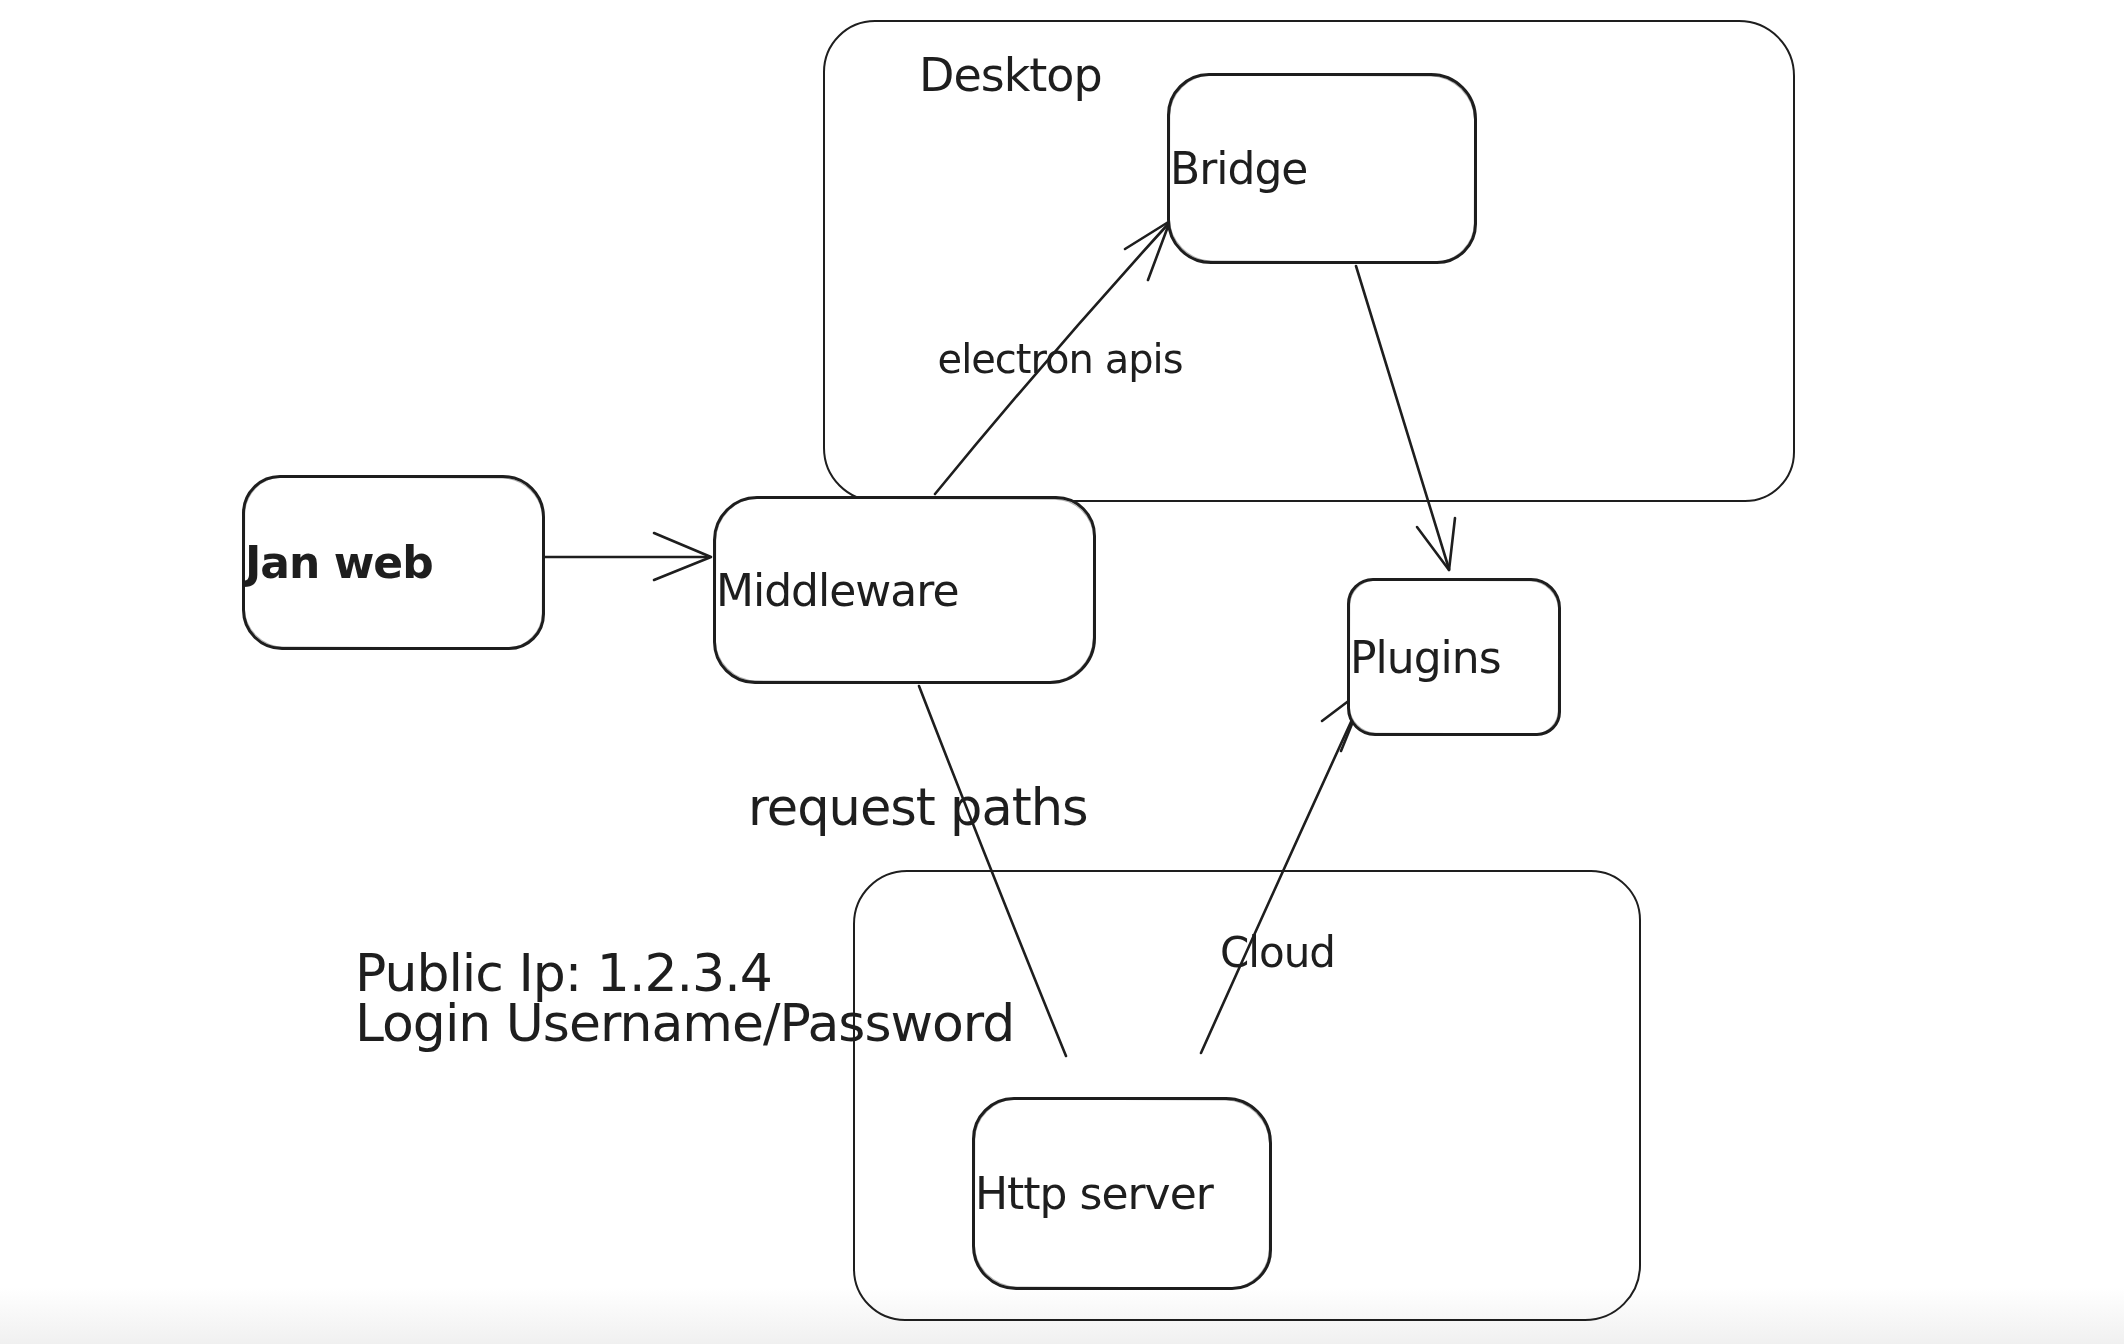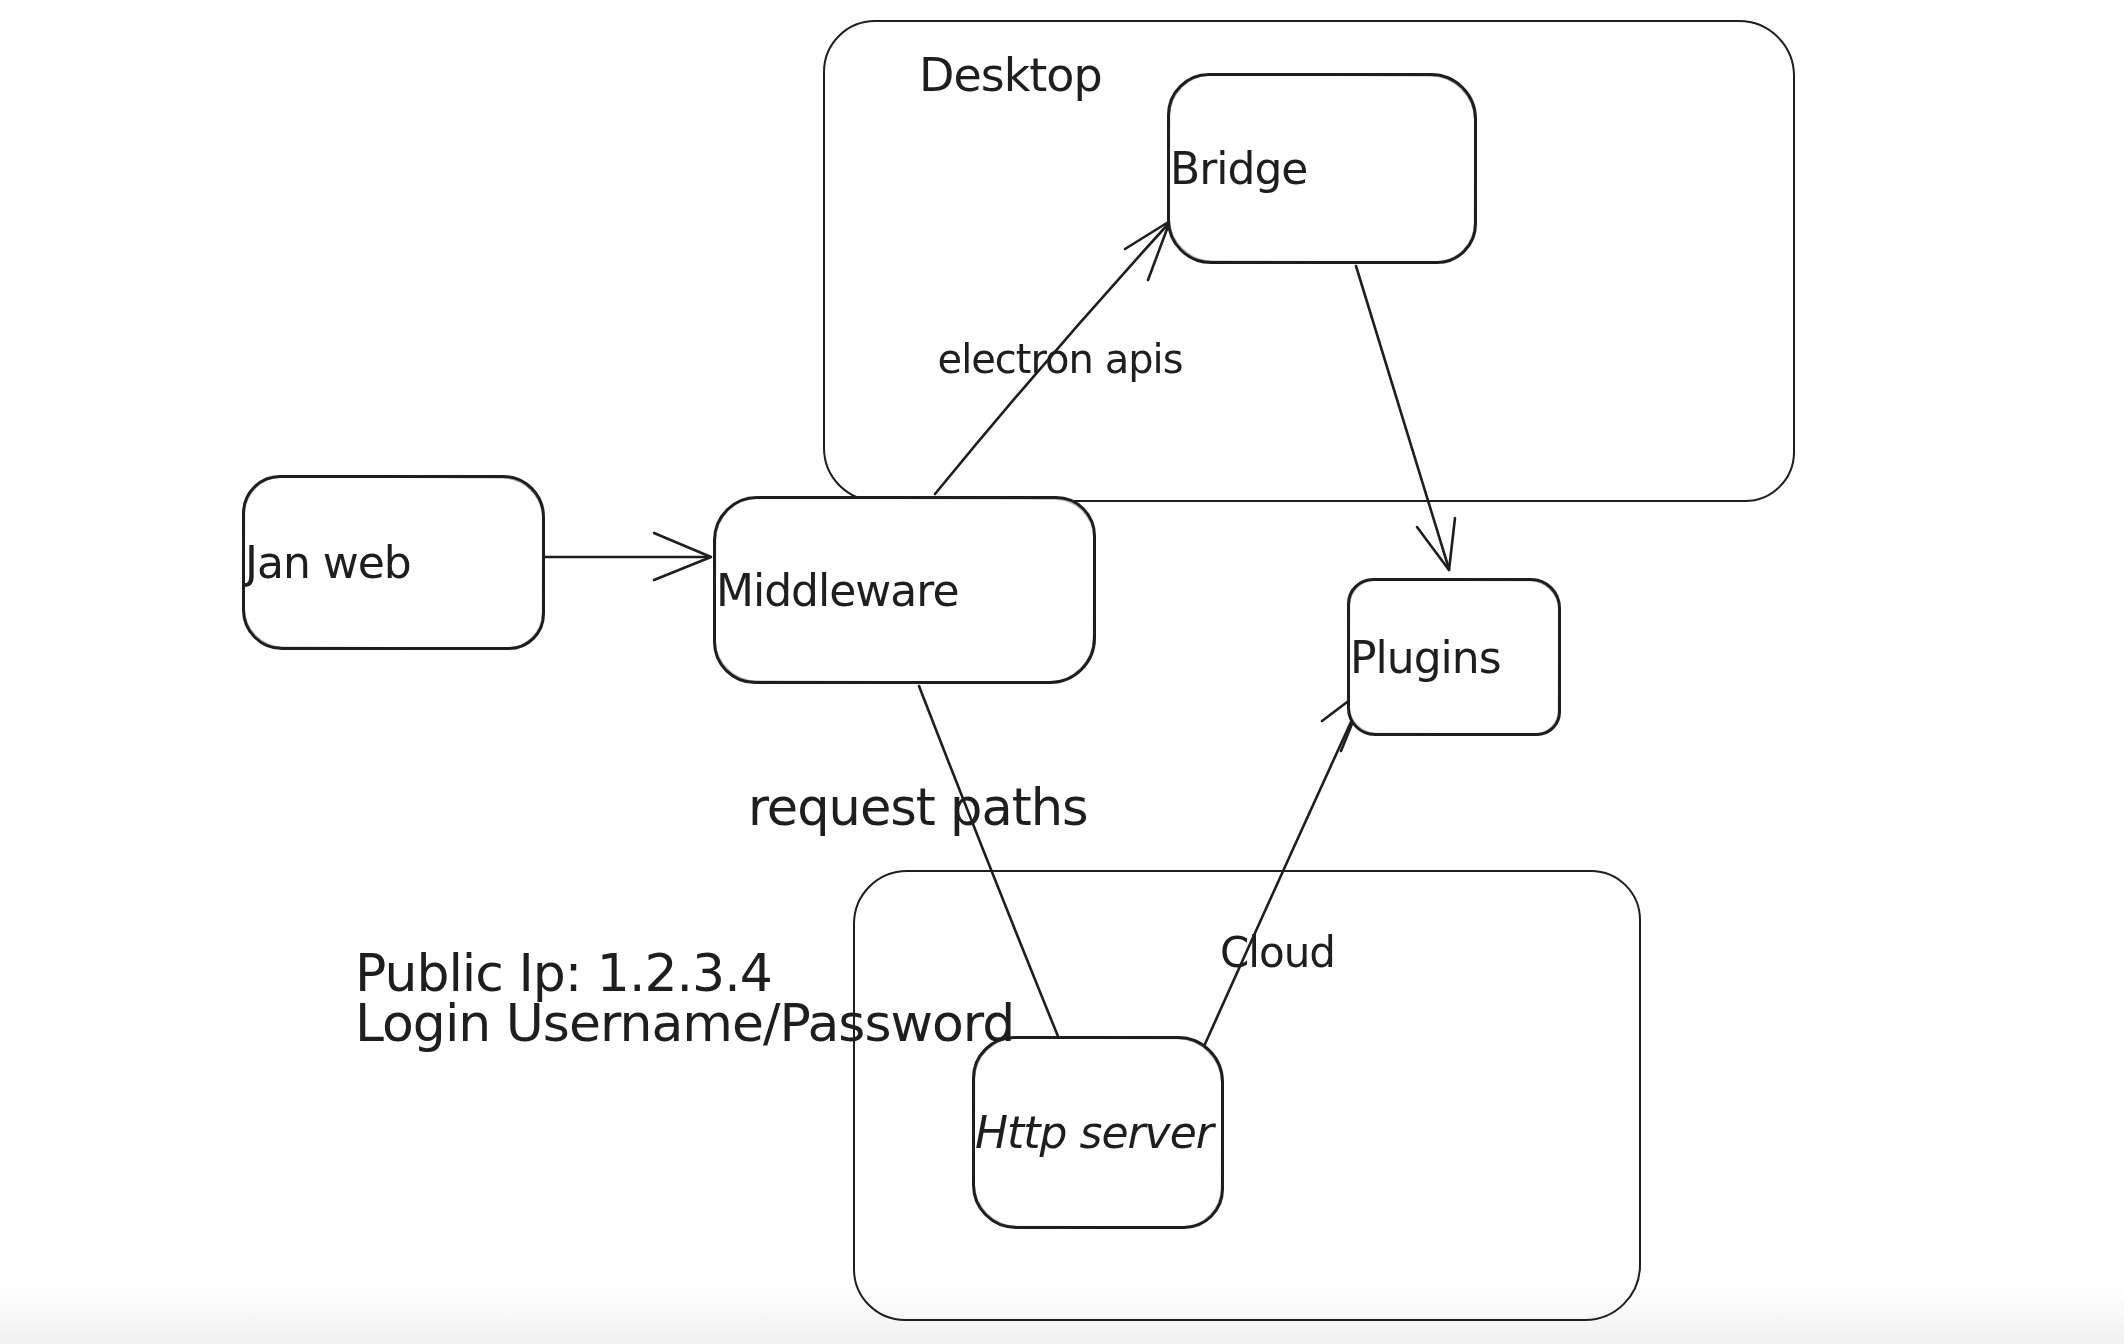--- a/index.html
+++ b/index.html
@@ -100,37 +100,37 @@
     <g>
       <path d="M919,686 Q991,872 1066,1056"></path>
     </g>
     <g>
       <path d="M1201,1053 Q1283,870 1367,687"></path>
       <path d="M1322,721 L1367,687"></path>
       <path d="M1341,751 L1367,687"></path>
     </g>
   </svg>
 
-  <div class="shape" style="left:242px; top:475px; width:303px; height:175px; border-radius:38px 42px 36px 40px;">
+  <div class="shape" style="left:242px; top:475px; width:303px; height:175px; border-radius:38px 42px 36px 40px;font-weight:bold;">
     <span class="node-label">Jan web</span>
   </div>
 
   <div class="shape" style="left:713px; top:496px; width:383px; height:188px; border-radius:44px 40px 46px 42px;">
     <span class="node-label">Middleware</span>
   </div>
 
   <div class="shape" style="left:1167px; top:73px; width:310px; height:191px; border-radius:42px 46px 40px 44px;">
     <span class="node-label">Bridge</span>
   </div>
 
   <div class="shape" style="left:1347px; top:566px; width:214px; height:158px; border-radius:26px 30px 24px 28px;margin-top:12px;">
     <span class="node-label">Plugins</span>
   </div>
 
-  <div class="shape" style="left:972px; top:1036px; width:252px; height:193px; border-radius:42px 46px 40px 44px;font-style:italic;">
+  <div class="shape" style="left:972px; top:1097px; width:300px; height:193px; border-radius:42px 46px 40px 44px;">
     <span class="node-label">Http server</span>
   </div>
 
   <div class="float-label" style="left:919px; top:48px; font-size:46px;">Desktop</div>
 
   <div class="float-label" style="left:1220px; top:928px; font-size:42px;">Cloud</div>
 
   <div class="float-label" style="left:925px; top:336px; width:270px; text-align:center; font-size:40px;">electron apis</div>
 
   <div class="float-label" style="left:748px; top:778px; width:300px; text-align:center; font-size:51px;">request paths</div>

